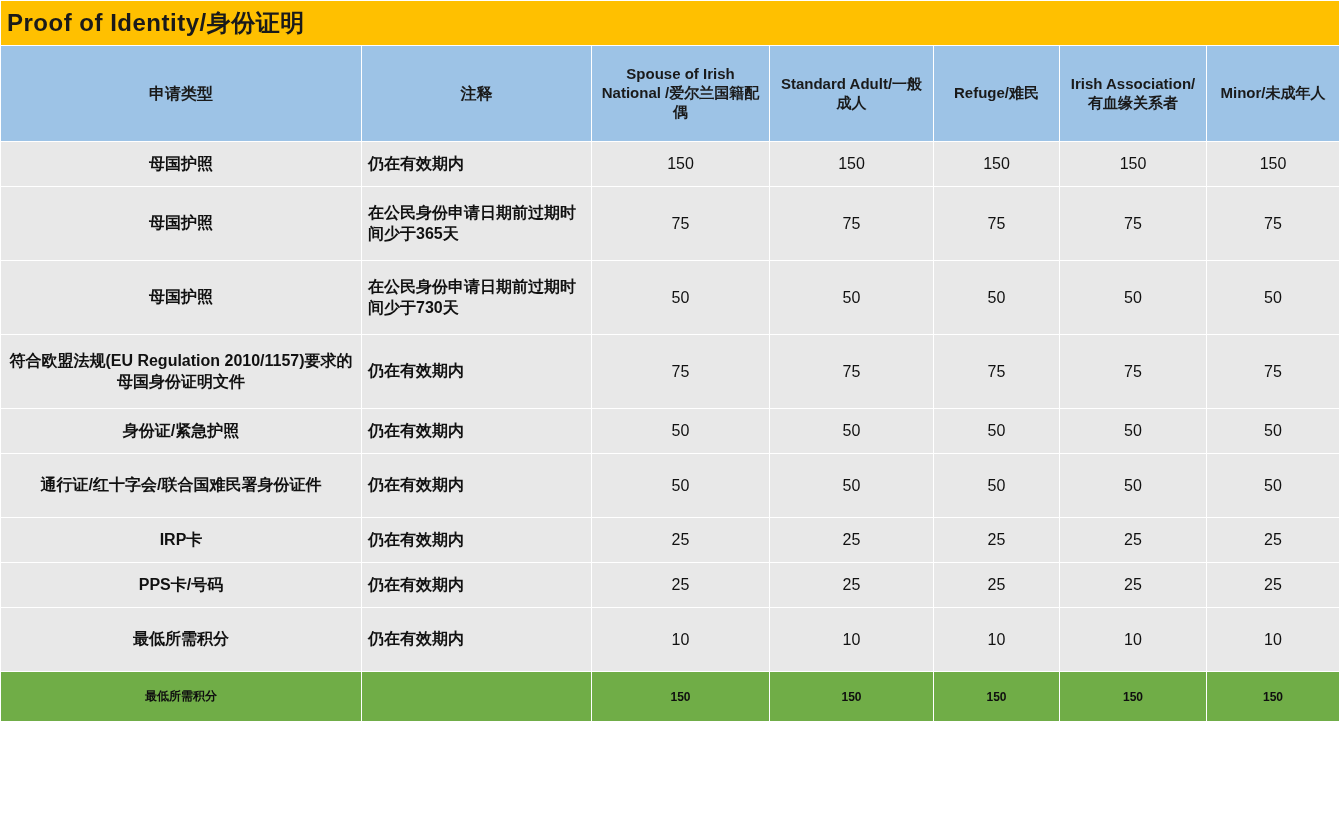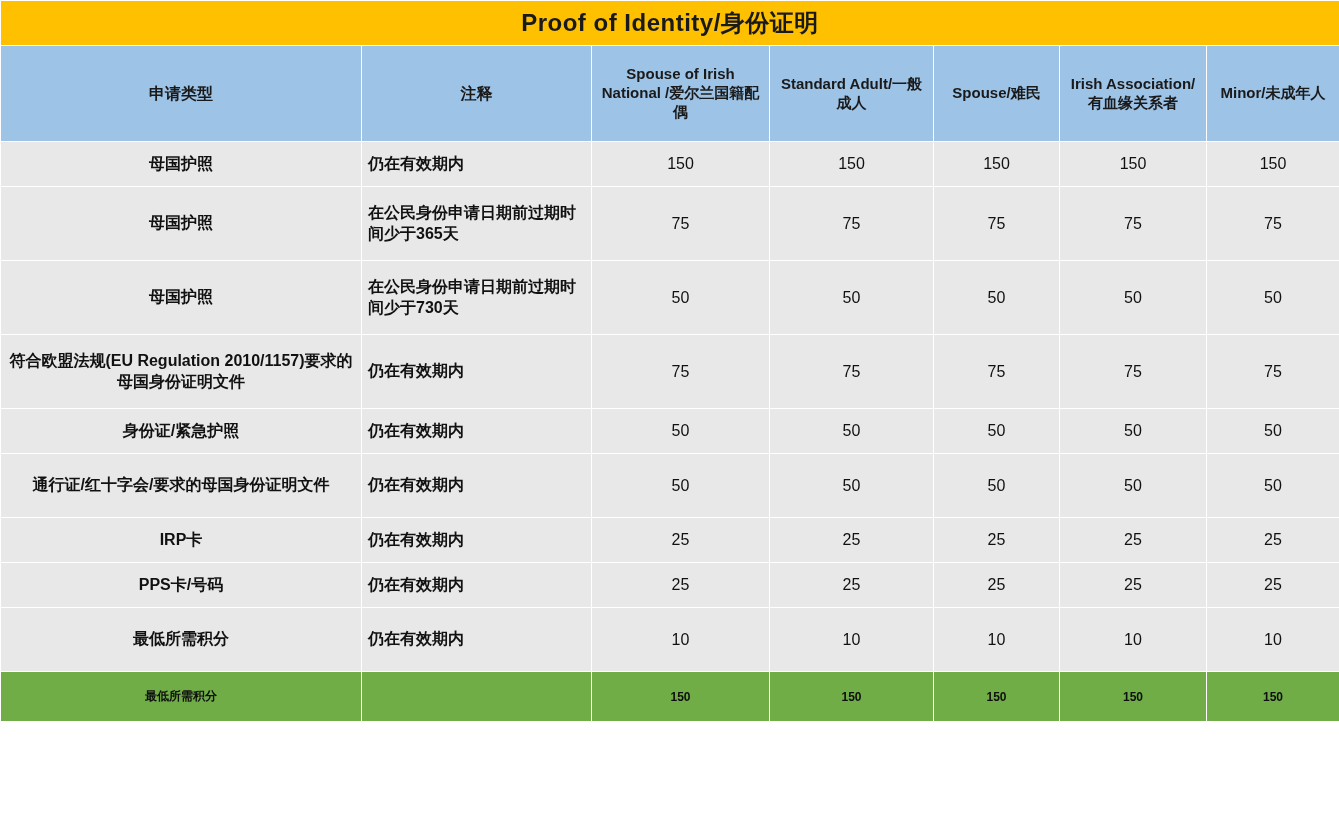--- a/index.html
+++ b/index.html
@@ -27,21 +27,21 @@
     border: 1px solid #ffffff;
     padding: 4px 6px;
     vertical-align: middle;
     box-sizing: border-box;
   }
   .title-cell {
     background: #FFC000;
     color: #1a1a1a;
     font-size: 24px;
     font-weight: bold;
-    text-align: center;
+    text-align: left;
     height: 45px;
     letter-spacing: 0.5px;
   }
   .hdr {
     background: #9DC3E6;
     color: #1a1a1a;
     font-weight: bold;
     font-size: 16px;
     text-align: center;
     line-height: 1.25;
@@ -109,21 +109,21 @@
     </colgroup>
     <tbody>
       <tr>
         <td class="title-cell" colspan="7">Proof of Identity/身份证明</td>
       </tr>
       <tr>
         <th class="hdr">申请类型</th>
         <th class="hdr">注释</th>
         <th class="hdr small">Spouse of Irish National /爱尔兰国籍配偶</th>
         <th class="hdr small">Standard Adult/一般成人</th>
-        <th class="hdr small">Spouse/难民</th>
+        <th class="hdr small">Refuge/难民</th>
         <th class="hdr small">Irish Association/有血缘关系者</th>
         <th class="hdr small">Minor/未成年人</th>
       </tr>
 
       <tr class="r-low">
         <td class="cat">母国护照</td>
         <td class="note">仍在有效期内</td>
         <td class="val">150</td>
         <td class="val">150</td>
         <td class="val">150</td>
@@ -166,21 +166,21 @@
         <td class="cat">身份证/紧急护照</td>
         <td class="note">仍在有效期内</td>
         <td class="val">50</td>
         <td class="val">50</td>
         <td class="val">50</td>
         <td class="val">50</td>
         <td class="val">50</td>
       </tr>
 
       <tr class="r-mid">
-        <td class="cat">通行证/红十字会/要求的母国身份证明文件</td>
+        <td class="cat">通行证/红十字会/联合国难民署身份证件</td>
         <td class="note">仍在有效期内</td>
         <td class="val">50</td>
         <td class="val">50</td>
         <td class="val">50</td>
         <td class="val">50</td>
         <td class="val">50</td>
       </tr>
 
       <tr class="r-low">
         <td class="cat">IRP卡</td>

